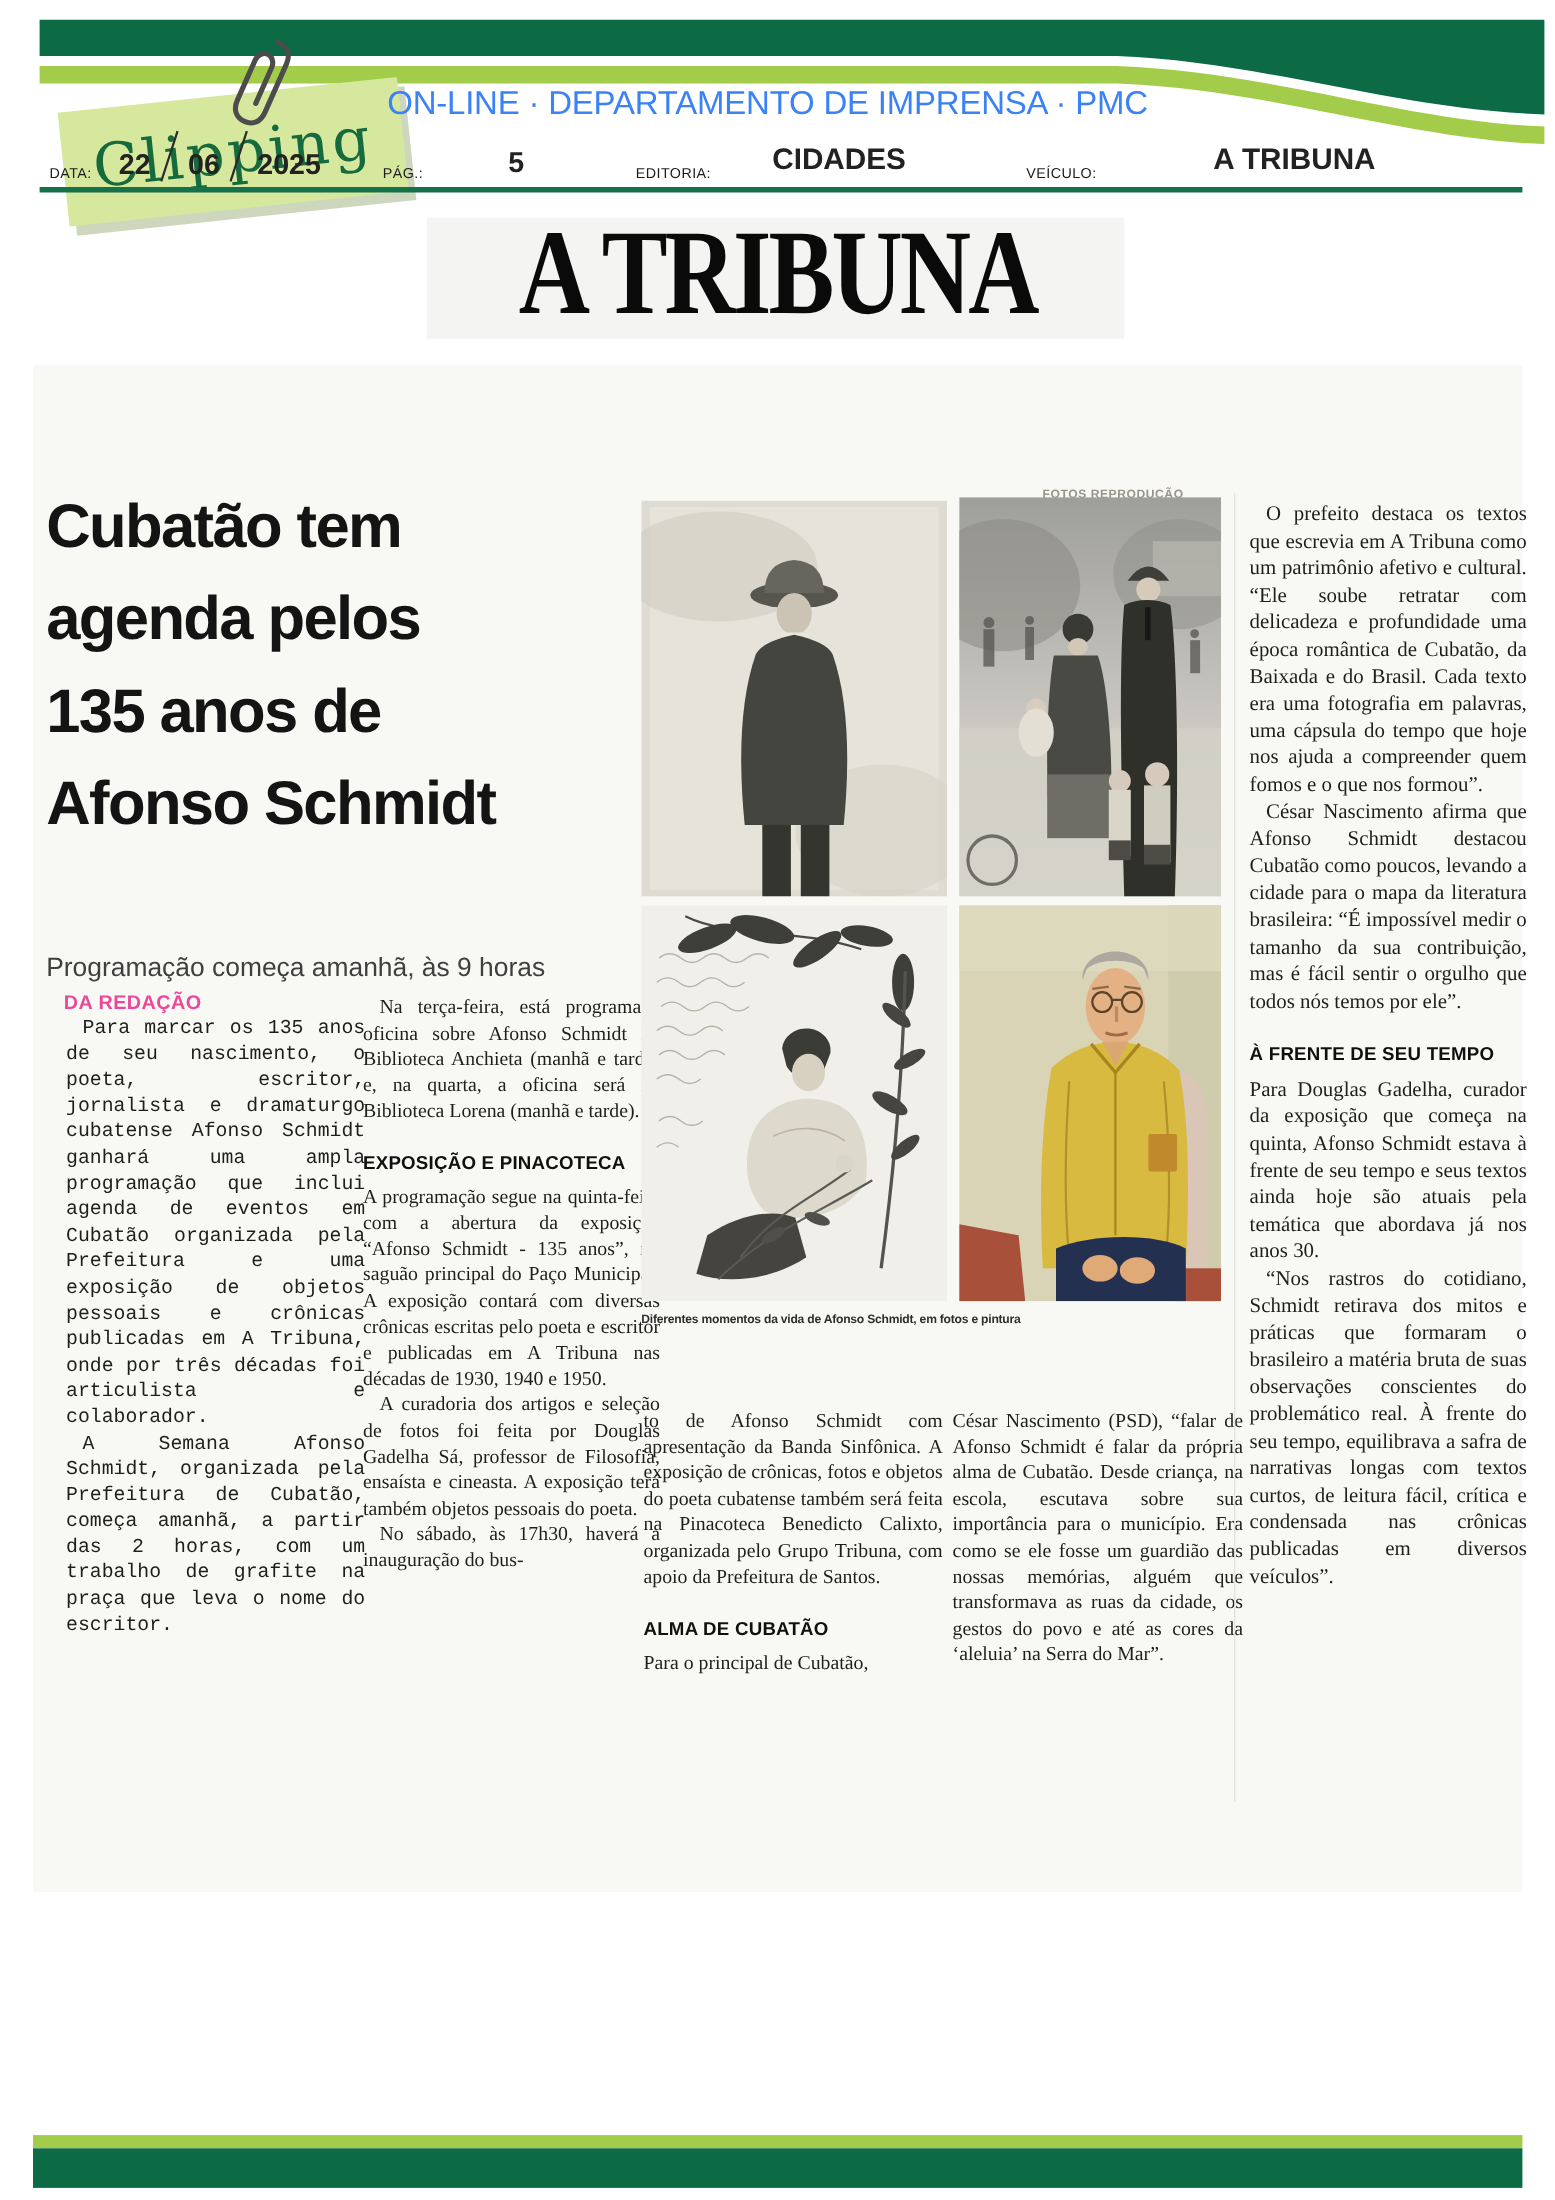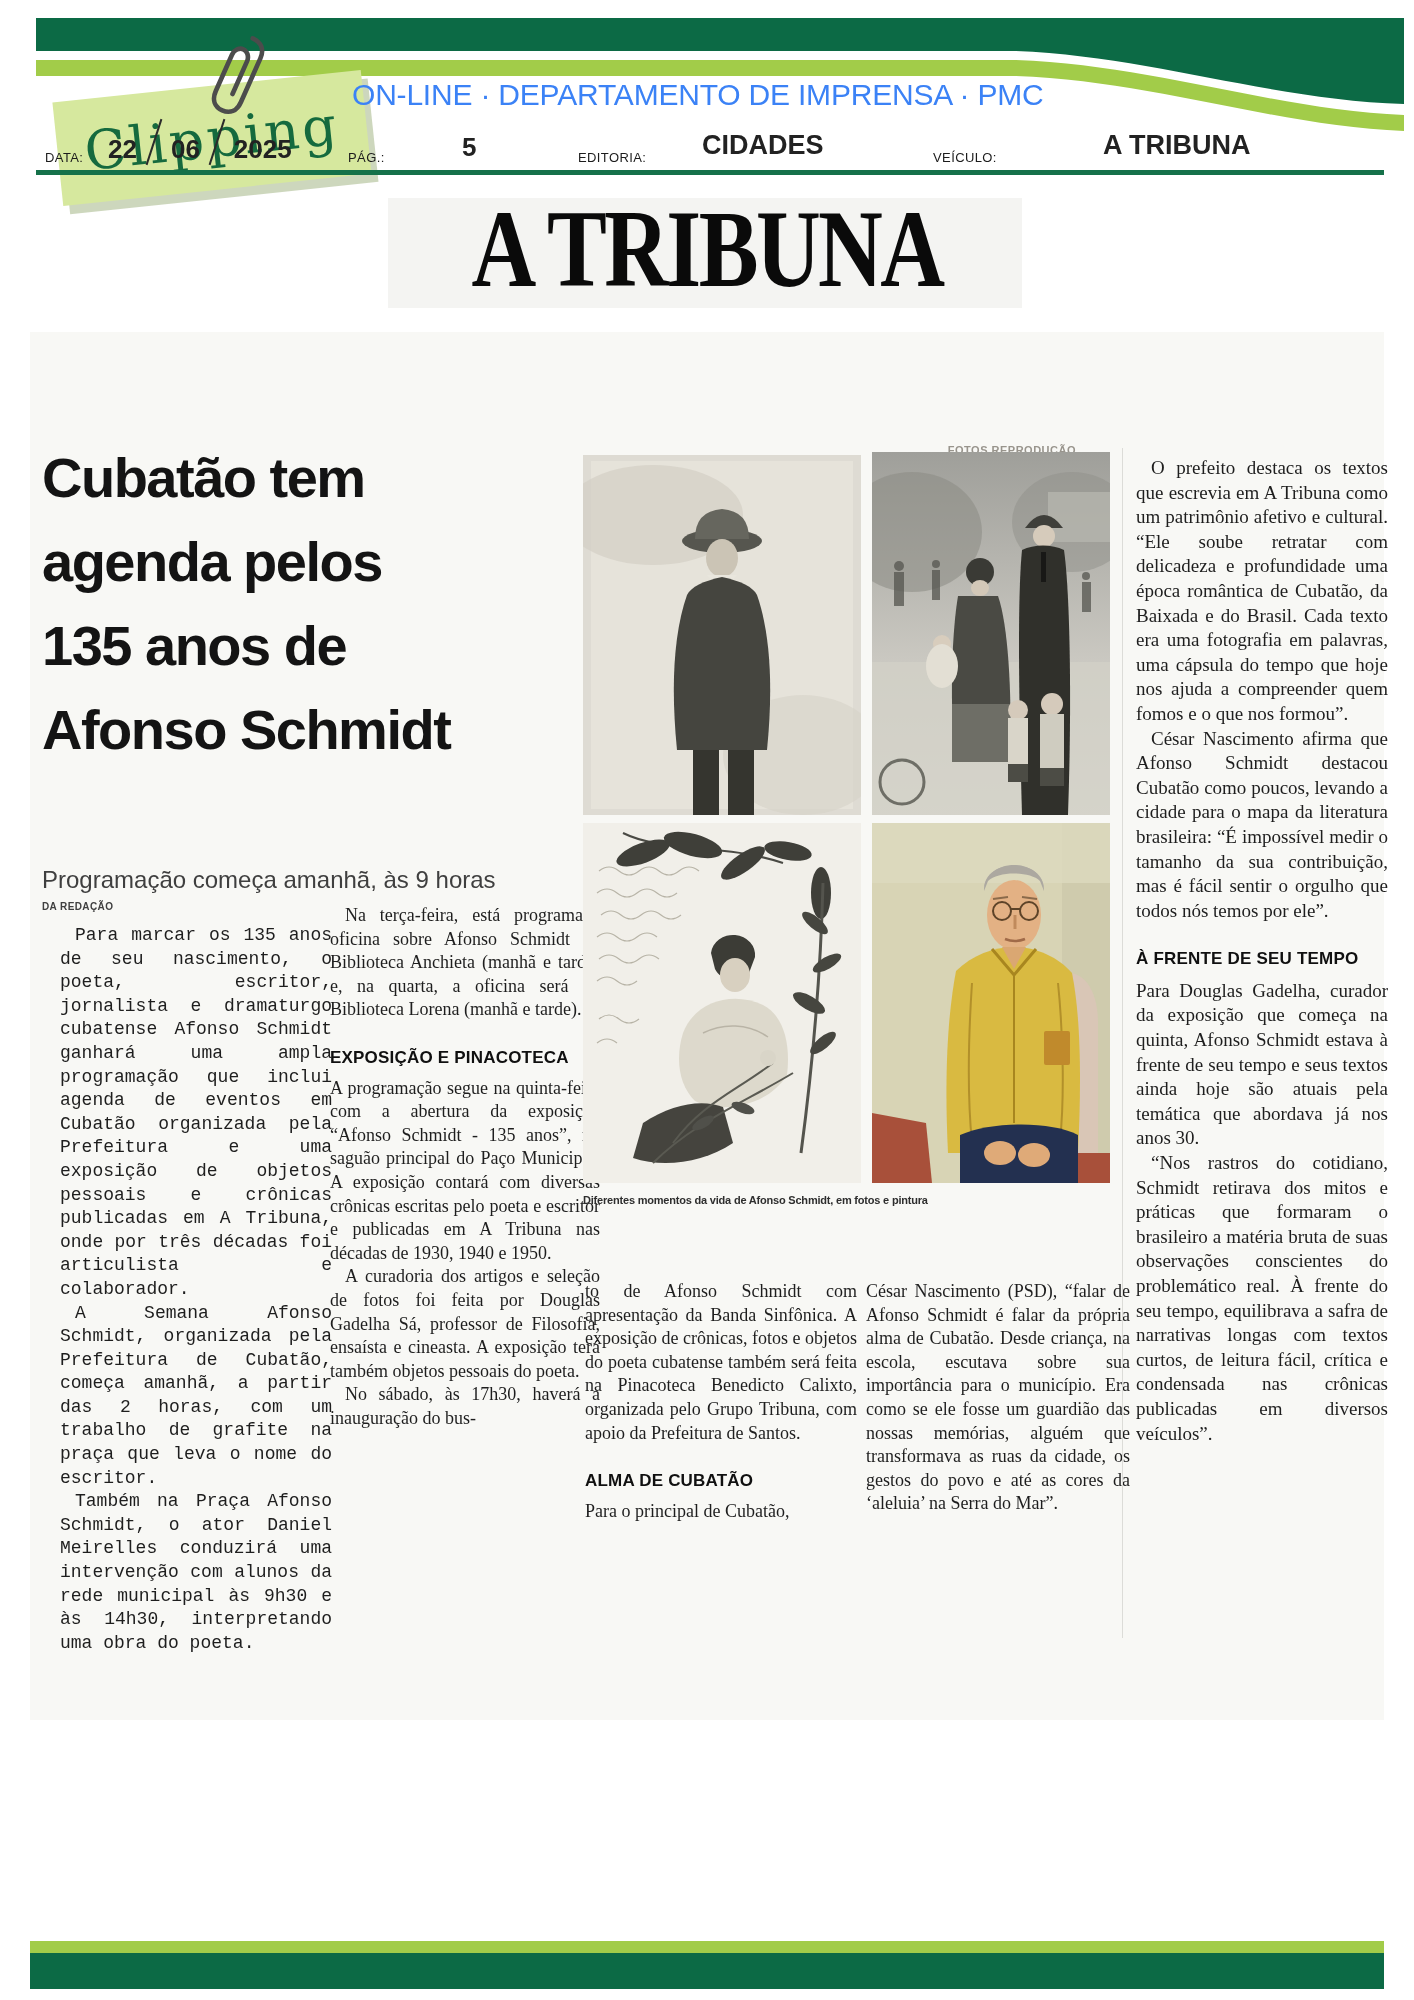--- a/index.html
+++ b/index.html
@@ -30,21 +30,21 @@
   #masthead-bg{left:388px;top:198px;width:634px;height:110px;background:#f4f4f2;}
   #masthead{left:0;top:190px;width:1414px;text-align:center;
             font-family:"Liberation Serif",serif;font-weight:700;font-size:102px;
             letter-spacing:-3px;color:#0a0a0a;transform:scale(.88,1.08);}
 
   
   #article-bg{left:30px;top:332px;width:1354px;height:1388px;background:#f8f8f5;}
   #headline{left:42px;top:436px;width:470px;font-weight:700;font-size:56px;line-height:84px;
             letter-spacing:-1.5px;color:#141414;white-space:pre-line;}
   #subhead{left:42px;top:826px;width:540px;font-size:24px;color:#3f3f3f;margin-top:40px;}
-  #byline{left:42px;top:901px;font-size:10px;font-weight:700;color:#404040;letter-spacing:.4px;}
+  #byline{left:58px;top:901px;font-size:18px;font-weight:700;color:#ec4899;letter-spacing:.4px;}
 
   .bodycol{font-family:"Liberation Serif",serif;font-size:18px;line-height:23.6px;
            text-align:justify;color:#1e1e1e;}
   .bodycol p{margin:0;text-indent:15px;}
   .bodycol p.noindent{text-indent:0;}
   .sechead{font-family:"Liberation Sans",sans-serif;font-weight:700;font-size:17px;
            letter-spacing:.2px;color:#101010;margin:24px 0 7px 0;}
   #col1{left:60px;top:924px;width:272px;font-family:Liberation Mono, monospace;}
   #col2{left:330px;top:904px;width:270px;}
   #col3{left:585px;top:1280px;width:272px;}
@@ -107,21 +107,20 @@
   <div class="abs" id="headline">Cubatão tem
 agenda pelos
 135 anos de
 Afonso Schmidt</div>
   <div class="abs" id="subhead">Programação começa amanhã, às 9 horas</div>
   <div class="abs" id="byline">DA REDAÇÃO</div>
 
   <div class="abs bodycol" id="col1">
     <p>Para marcar os 135 anos de seu nascimento, o poeta, escritor, jornalista e dramaturgo cubatense Afonso Schmidt ganhará uma ampla programação que inclui agenda de eventos em Cubatão organizada pela Prefeitura e uma exposição de objetos pessoais e crônicas publicadas em A Tribuna, onde por três décadas foi articulista e colaborador.</p>
     <p>A Semana Afonso Schmidt, organizada pela Prefeitura de Cubatão, começa amanhã, a partir das 2 horas, com um trabalho de grafite na praça que leva o nome do escritor.</p>
-    <p>Também na Praça Afonso Schmidt, o ator Daniel Meirelles conduzirá uma intervenção com alunos da rede municipal às 9h30 e às 14h30, interpretando uma obra do poeta.</p>
   </div>
 
   <div class="abs bodycol" id="col2">
     <p>Na terça-feira, está programada oficina sobre Afonso Schmidt na Biblioteca Anchieta (manhã e tarde) e, na quarta, a oficina será na Biblioteca Lorena (manhã e tarde).</p>
     <div class="sechead">EXPOSIÇÃO E PINACOTECA</div>
     <p class="noindent">A programação segue na quinta-feira com a abertura da exposição “Afonso Schmidt - 135 anos”, no saguão principal do Paço Municipal. A exposição contará com diversas crônicas escritas pelo poeta e escritor e publicadas em A Tribuna nas décadas de 1930, 1940 e 1950.</p>
     <p>A curadoria dos artigos e seleção de fotos foi feita por Douglas Gadelha Sá, professor de Filosofia, ensaísta e cineasta. A exposição terá também objetos pessoais do poeta.</p>
     <p>No sábado, às 17h30, haverá a inauguração do bus-</p>
   </div>
 

